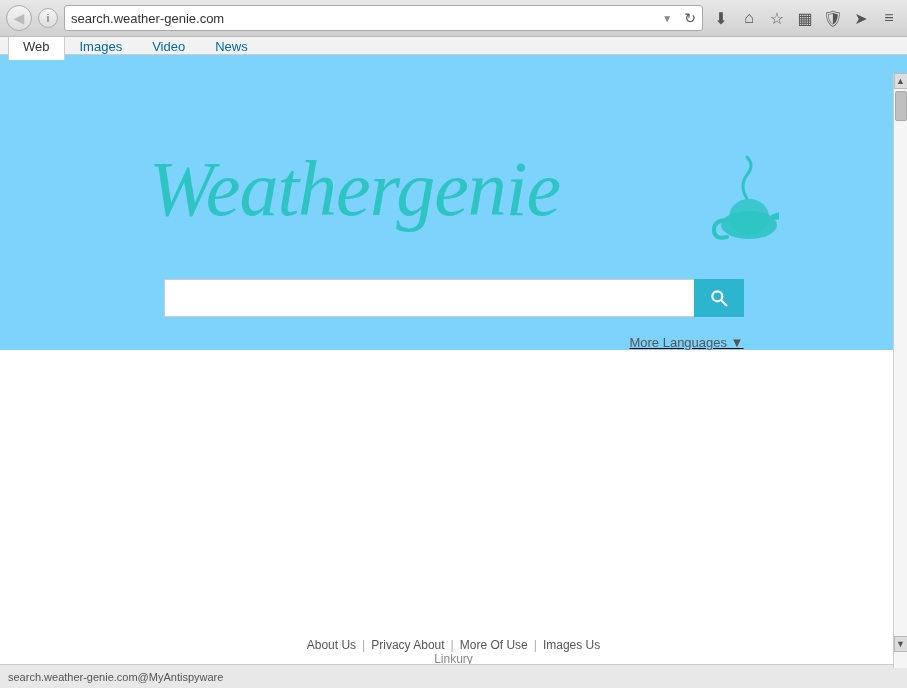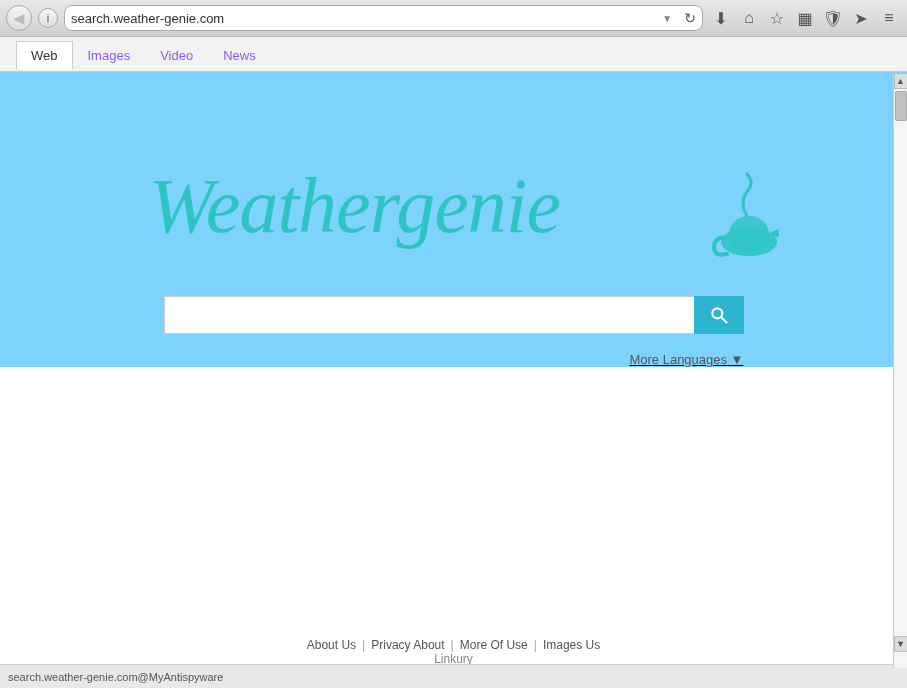--- a/index.html
+++ b/index.html
@@ -37,21 +37,21 @@
       display: flex; align-items: center; justify-content: center;
       font-size: 11px; color: #555;
       cursor: pointer;
     }
     .address-bar-wrap {
       flex: 1;
       display: flex;
       align-items: center;
       background: #fff;
       border: 1px solid #aaa;
-      border-radius: 8px;
+      border-radius: 3px;
       height: 26px;
       padding: 0 6px;
       gap: 12px;
     }
     .address-bar {
       flex: 1;
       border: none;
       outline: none;
       font-size: 13px;
       color: #333;
@@ -71,27 +71,27 @@
       display: flex; align-items: center; justify-content: center;
       font-size: 16px; color: #555; cursor: pointer;
     }
 
     
     .search-tabs {
       display: flex;
       align-items: center;
       background: #f2f2f2;
       border-bottom: 1px solid #ccc;
-      padding: 0 16px;
-      height: 35px;
+      padding: 0 8px;
+      height: 18px;
     }
     .tab-item {
       padding: 6px 14px;
       font-size: 13px;
-      color: #8b5cf6;
+      color: #0369a1;
       cursor: pointer;
       border: 1px solid transparent;
       border-bottom: none;
       margin-bottom: -1px;
     }
     .tab-item.active {
       background: #fff;
       border-color: #ccc;
       border-bottom-color: #fff;
       color: #333;

